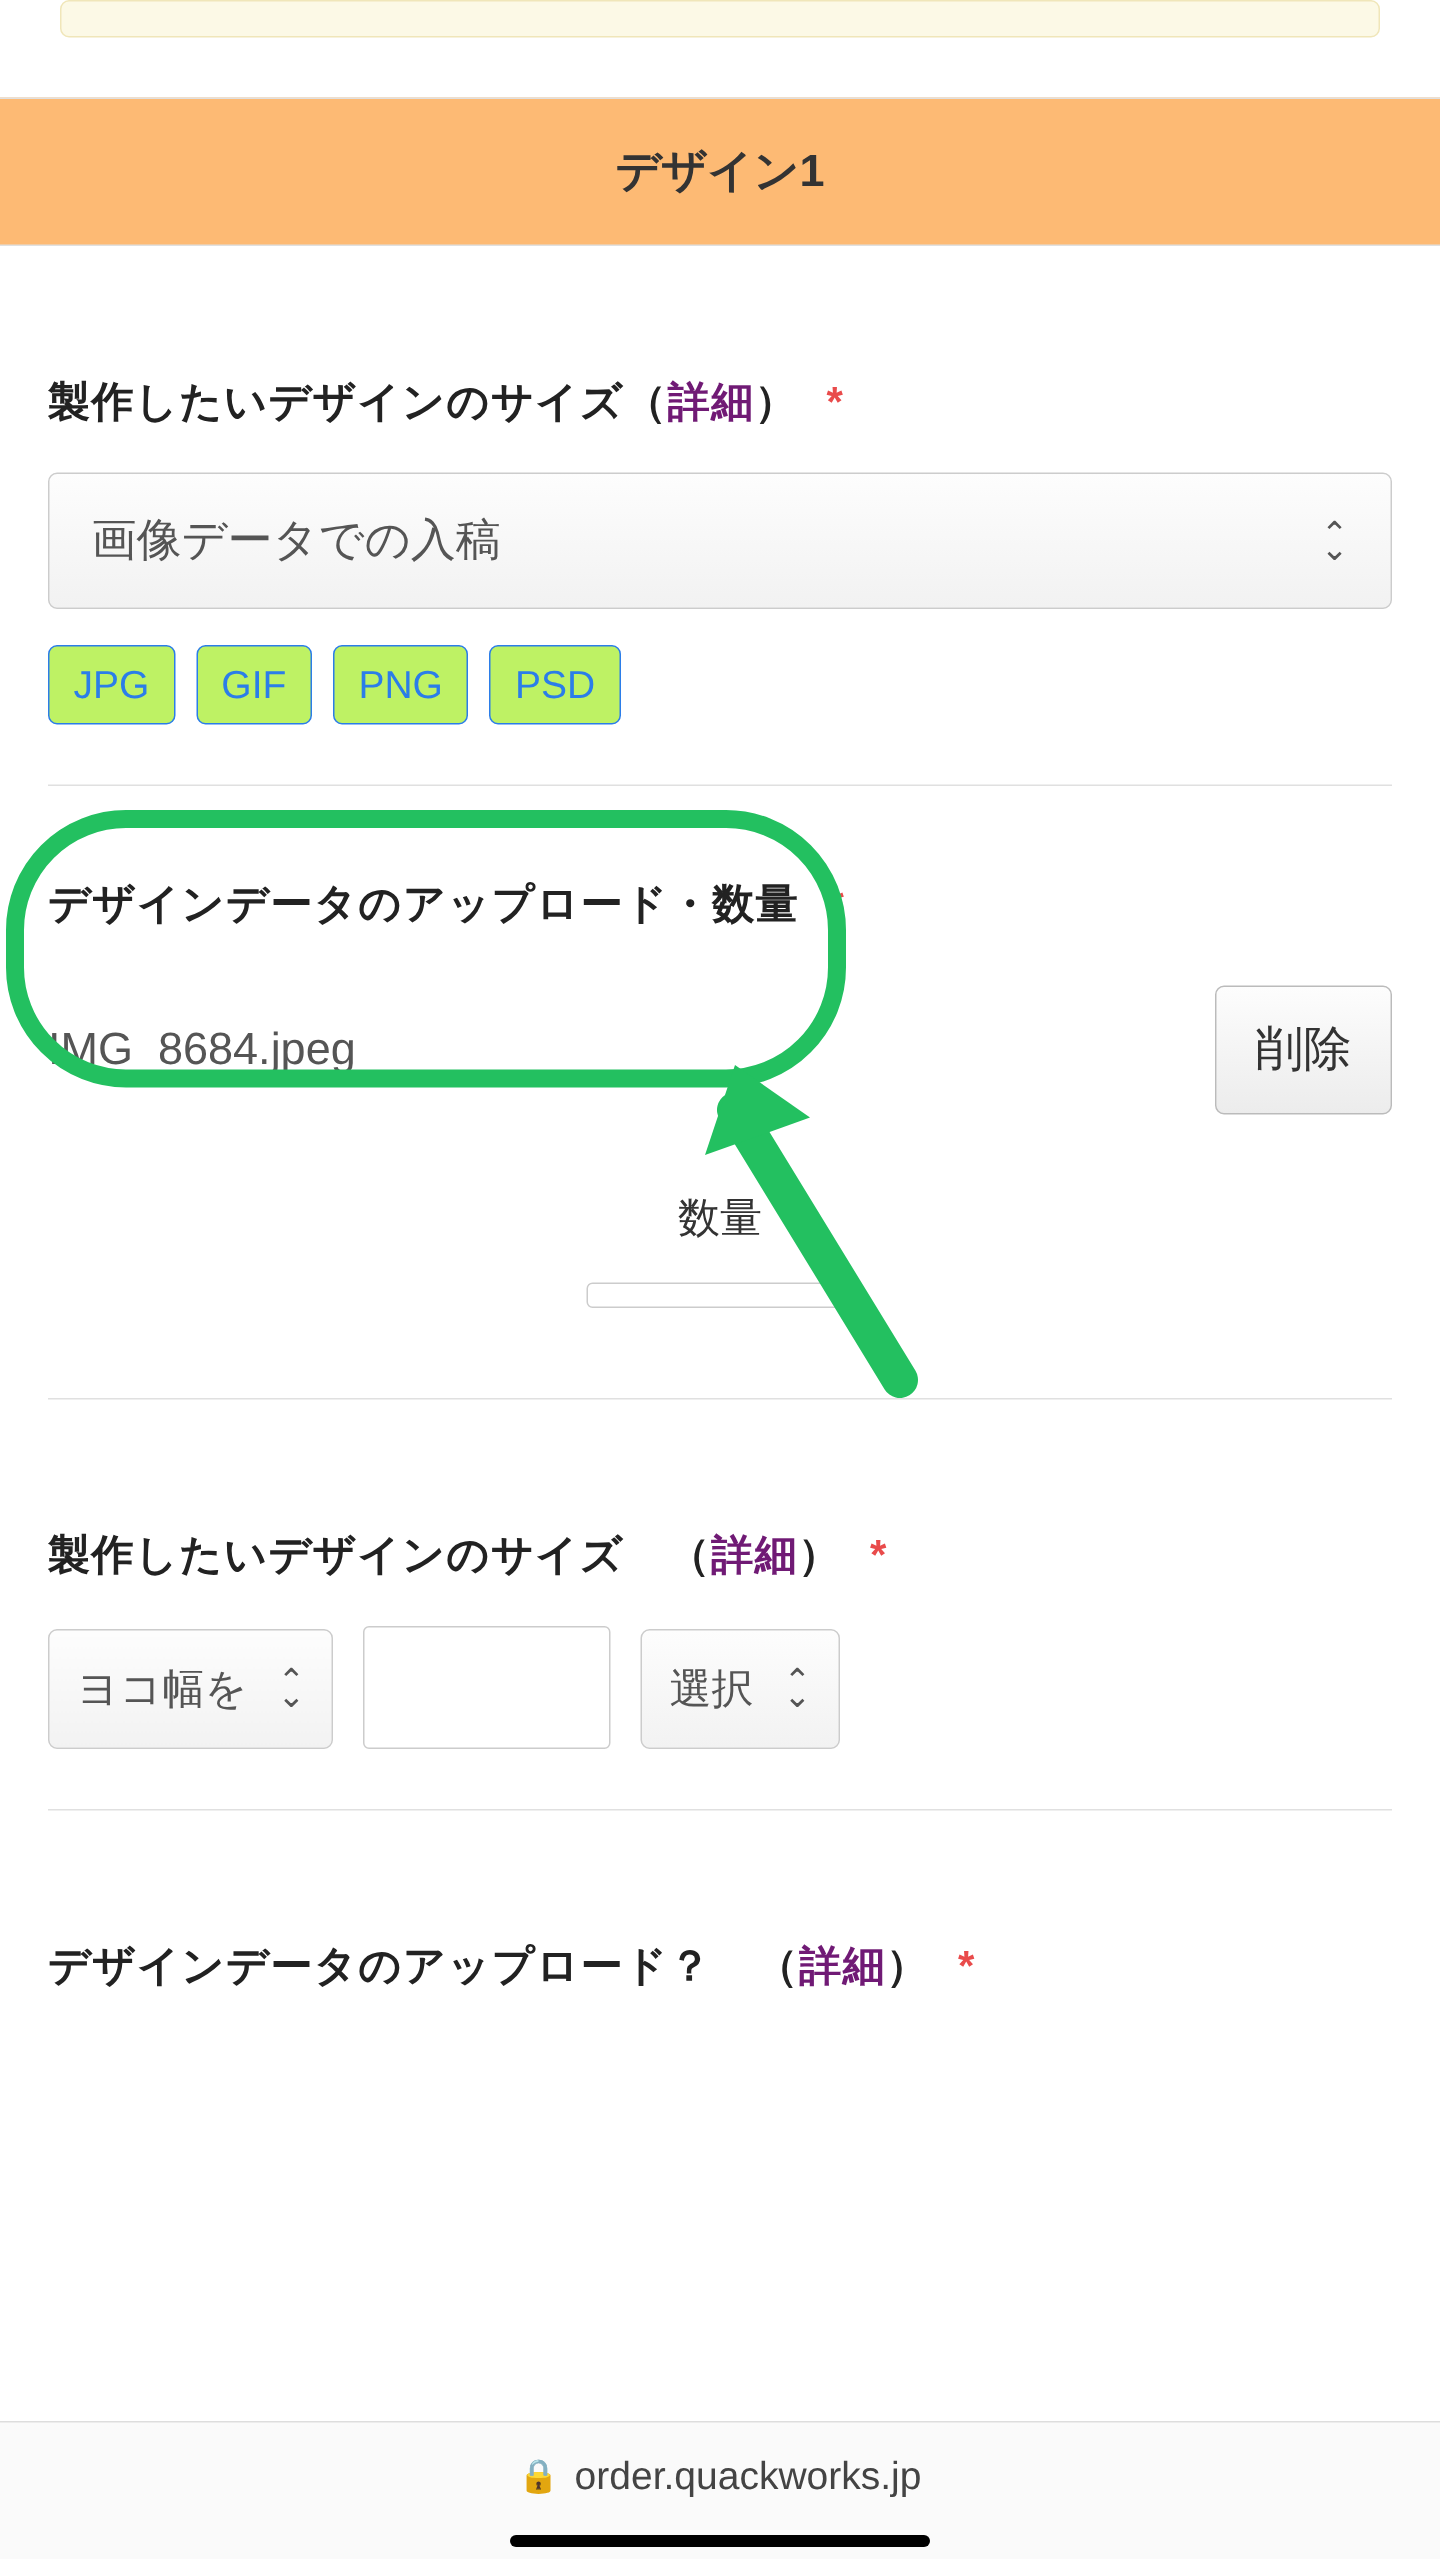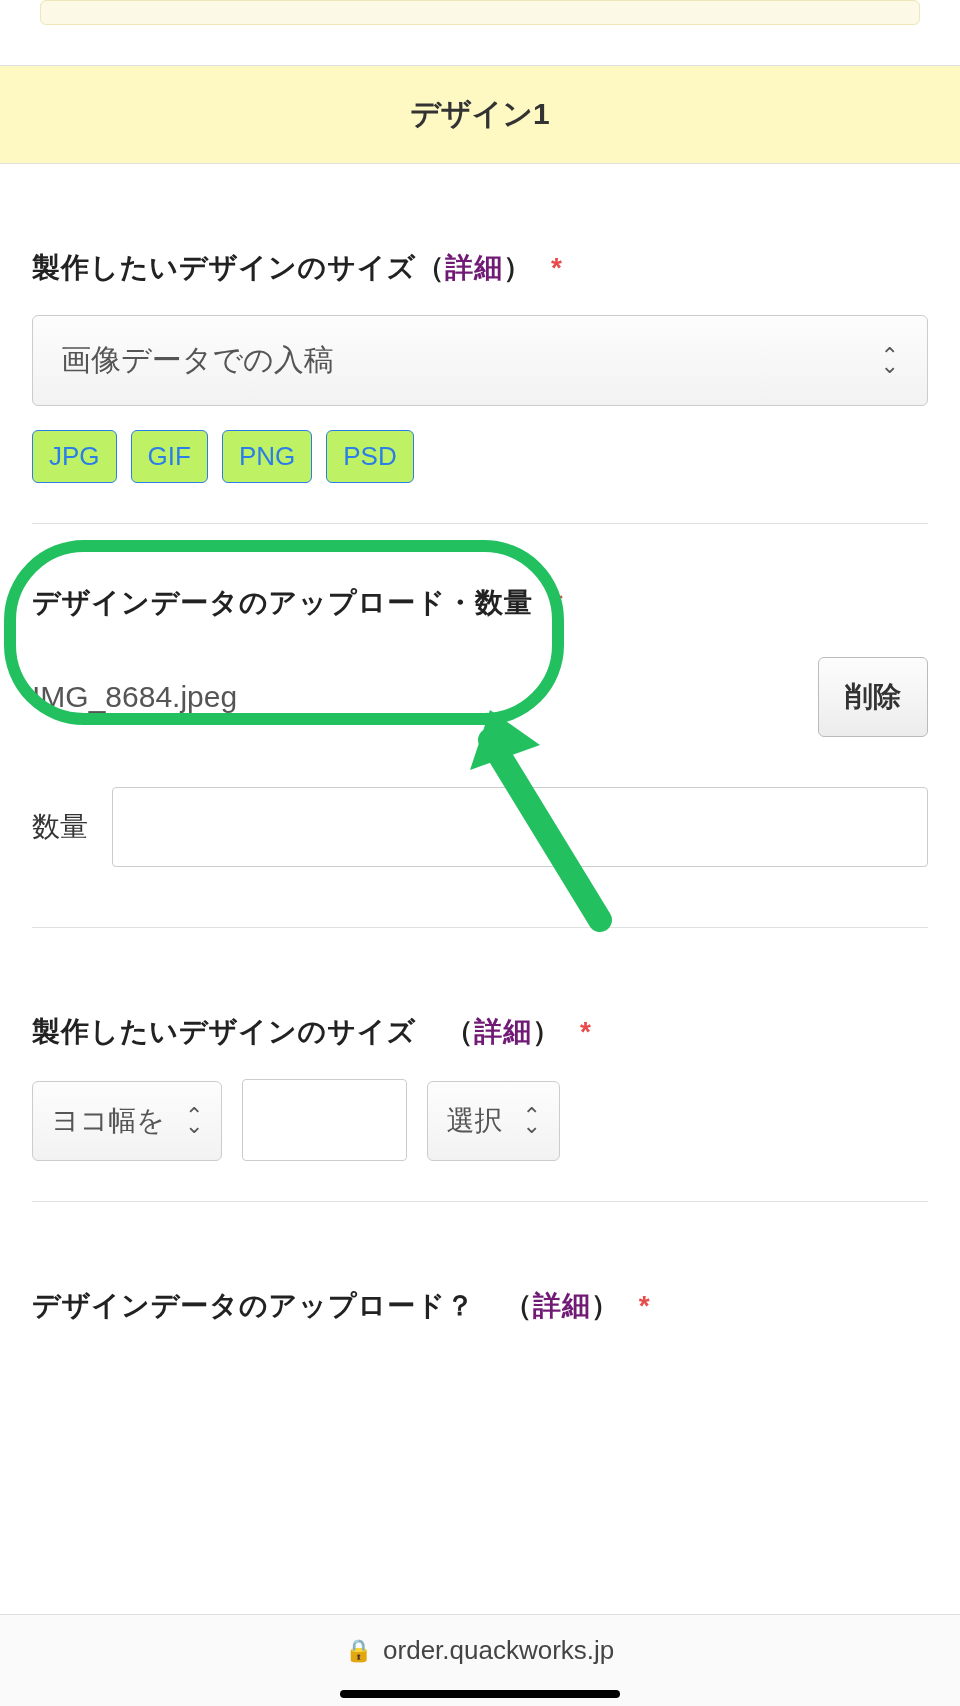--- a/index.html
+++ b/index.html
@@ -14,21 +14,21 @@
     }
     .notice-bar {
       margin: 0 40px;
       background: #fcf9e6;
       border: 1px solid #f0e6b9;
       border-radius: 6px;
       height: 25px;
     }
     .section-header {
       margin-top: 40px;
-      background: #fef9c3;
+      background: #fdba74;
       border-top: 1px solid #e0e0e0;
       border-bottom: 1px solid #e0e0e0;
       text-align: center;
       padding: 28px 0;
       font-size: 30px;
       font-weight: 600;
       color: #333;
     }
     .form-area { padding: 0 32px; }
     .form-group { padding-top: 85px; padding-bottom: 40px; border-bottom: 1px solid #e0e0e0; }
@@ -67,25 +67,24 @@
     }
     .upload-group { padding-top: 60px; padding-bottom: 60px; border-bottom: 1px solid #e0e0e0; }
     .upload-label { font-size: 28px; font-weight: 700; color: #222; letter-spacing: 1px; }
     .file-row { display: flex; align-items: center; justify-content: space-between; margin-top: 35px; }
     .file-name { font-size: 30px; color: #555; }
     .delete-btn {
       background: linear-gradient(#fdfdfd, #ececec);
       border: 1px solid #bbb;
       border-radius: 6px;
       padding: 20px 26px;
-      font-size: 28px;
+      font-size: 32px;
       color: #333;
-      font-weight: bold;
-    }
-    .qty-row { display: flex; align-items: center; gap: 24px; margin-top: 50px; }
+    }
+    .qty-row { display: flex; align-items: center; gap: 24px; margin-top: 50px; flex-direction: column; }
     .qty-label { font-size: 28px; color: #333; }
     .qty-input {
       flex: 1; height: 80px;
       border: 1px solid #ccc; border-radius: 4px; background: #fff;
     }
     .size-row { display: flex; gap: 20px; align-items: flex-end; }
     .size-select {
       background: linear-gradient(#fdfdfd, #f2f2f2);
       border: 1px solid #ccc; border-radius: 6px;
       padding: 20px 18px; font-size: 28px; color: #555;

